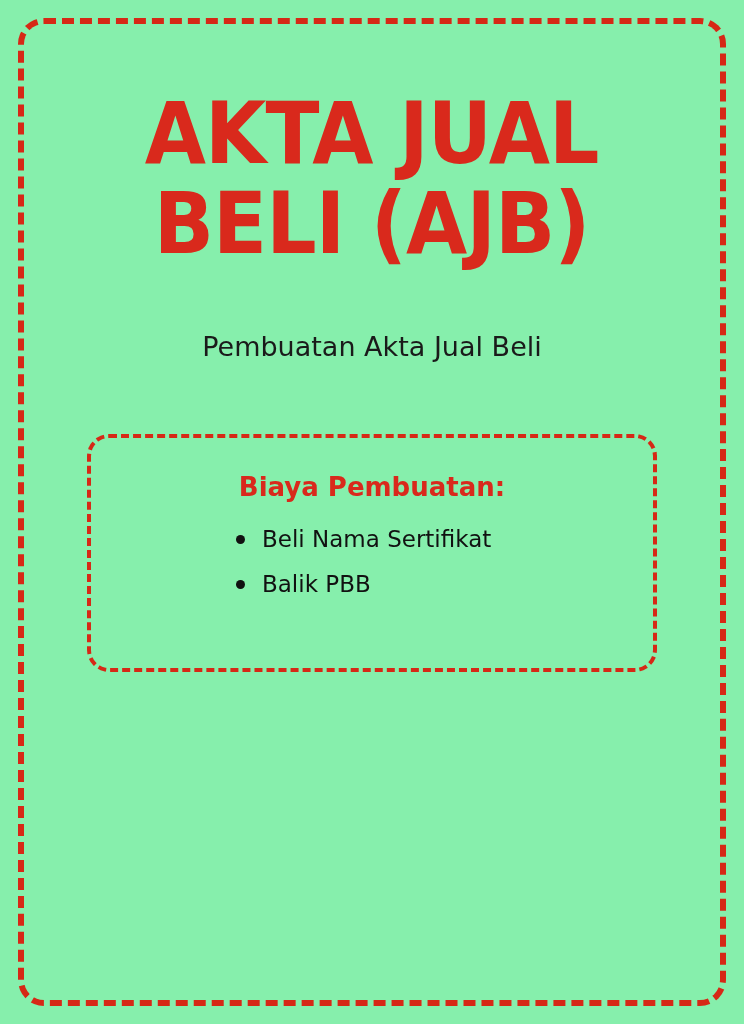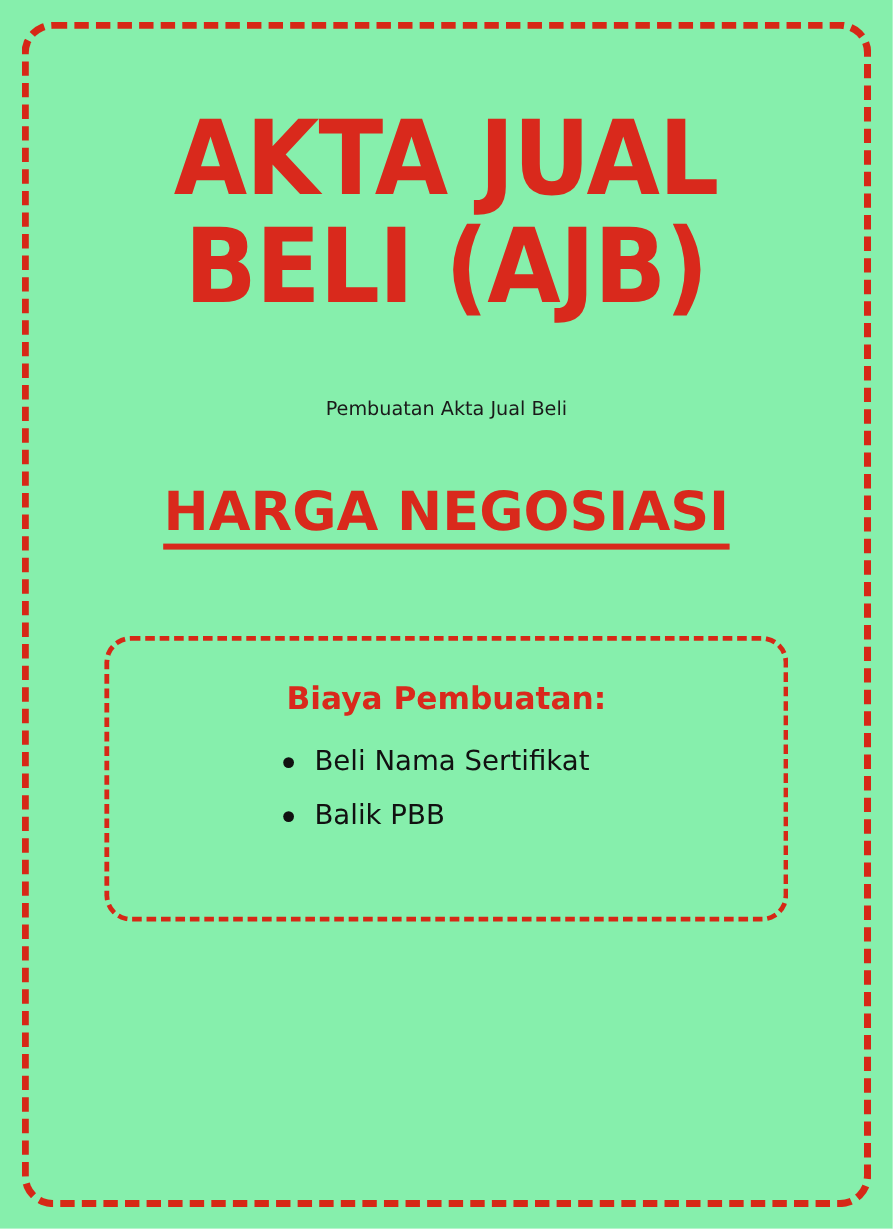--- a/index.html
+++ b/index.html
@@ -57,21 +57,21 @@
     margin: 0;
   }
 
   .title-line {
     display: block;
     white-space: nowrap;
   }
 
   .subtitle {
     margin-top: 62px;
-    font-size: 16px;
+    font-size: 27px;
     color: #1a1a1a;
     text-align: center;
     font-weight: 400;
   }
 
   .price-label {
     margin-top: 52px;
     color: #d9291c;
     font-weight: 800;
     font-size: 45px;
@@ -140,21 +140,20 @@
 
   <div class="content">
 
     <h1 class="title">
       <span class="title-line">AKTA JUAL</span>
       <span class="title-line">BELI (AJB)</span>
     </h1>
 
     <div class="subtitle">Pembuatan Akta Jual Beli</div>
 
-    <div class="price-label">HARGA NEGOSIASI</div>
 
     <div class="included-box">
       <div class="included-title">Biaya Pembuatan:</div>
       <ul class="included-list">
         <li>Beli Nama Sertifikat</li>
         <li>Balik PBB</li>
       </ul>
     </div>
 
   </div>

